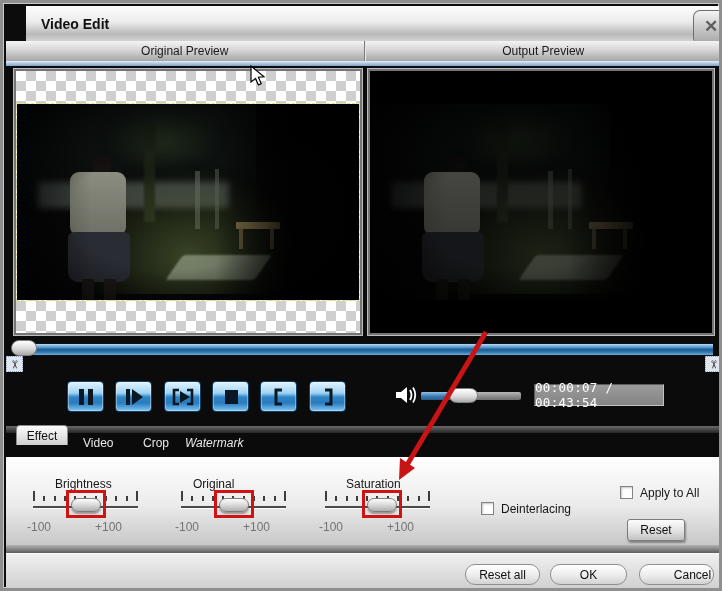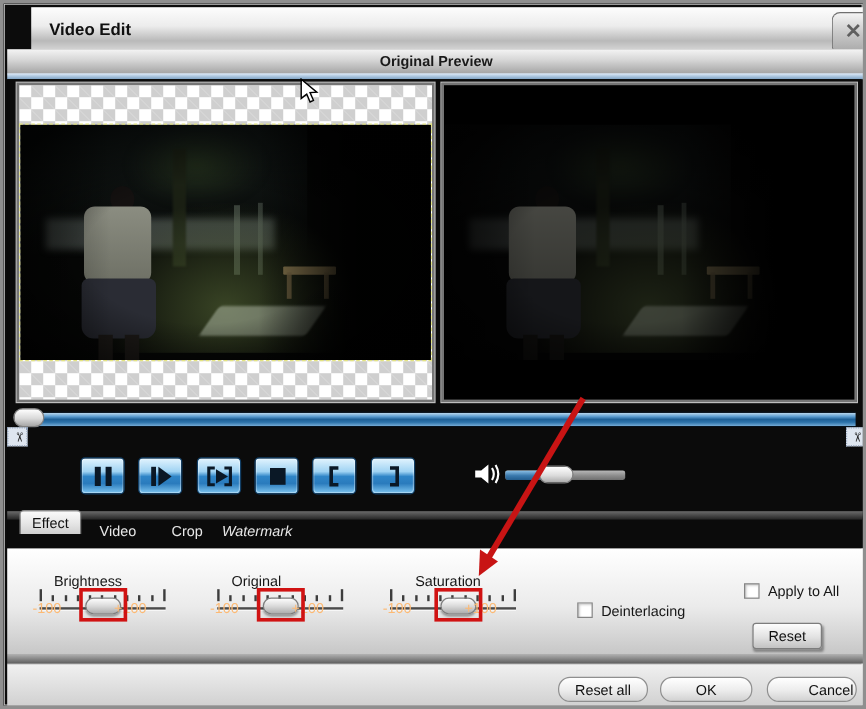--- a/index.html
+++ b/index.html
@@ -20,21 +20,21 @@
     border:1px solid #6f6f6f;border-bottom:none;border-radius:7px 7px 2px 2px;
     background:linear-gradient(180deg,#f4f4f4,#c9c9c9 55%,#adadad);
     display:flex;align-items:center;justify-content:center;
     color:#5f5f5f;font-size:17px;font-weight:bold;cursor:pointer;}
   
   .pv-headers{left:3px;top:38px;width:716px;height:20px;display:flex;
     background:linear-gradient(180deg,#f4f4f4 0%,#d6d6d6 45%,#a6a6a6 100%);
     border-bottom:1px solid #6a6a6a;}
   .pv-cell{flex:1;display:flex;align-items:center;justify-content:center;
     font-size:12px;color:#1a1a1a;cursor:pointer;}
-  .pv-cell.first{border-right:1px solid #7a7a7a;box-shadow:1px 0 0 #e8e8e8;font-weight:bold;}
+  .pv-cell.first{border-right:1px solid #7a7a7a;box-shadow:1px 0 0 #e8e8e8;}
   .blue-strip{left:3px;top:58px;width:716px;height:5px;
     background:linear-gradient(180deg,#e3eefb 0%,#aac4dd 55%,#7fa3c4 100%);}
   
   .player-bg{left:3px;top:63px;width:716px;height:391px;background:#0b0b0b;}
   .edge-strip{left:3px;top:423px;width:716px;height:7px;
     background:linear-gradient(180deg,#6b6b6b,#242424);}
   .pane{box-sizing:border-box;border:2px solid #757575;outline:1px solid #bdbdbd;background:#000;}
   .pane.left{left:11px;top:66px;width:348px;height:266px;
     background-color:#fff;
     background-image:linear-gradient(45deg,#cfcfcf 25%,transparent 25%,transparent 75%,#cfcfcf 75%),
@@ -108,21 +108,21 @@
   .panel-bottom{left:3px;top:542px;width:716px;height:8px;
     background:linear-gradient(180deg,#b2b2b2,#5d5d5d);}
   .sl-label{top:474px;font-size:12px;color:#161616;}
   .ticks{top:488px;width:105px;height:10px;display:flex;justify-content:space-between;align-items:flex-end;}
   .tick{width:2px;height:5px;background:#3d3d3d;}
   .tick.tall{height:10px;width:2px;}
   .sl-track{top:503px;width:105px;height:2px;background:#4a4a4a;box-shadow:0 1px 0 #fafafa;cursor:pointer;}
   .sl-handle{top:495px;width:30px;height:14px;border-radius:7px;cursor:pointer;box-sizing:border-box;
     background:linear-gradient(180deg,#fcfcfc,#dadada 50%,#aeaeae);border:1px solid #7e7e7e;
     box-shadow:0 2px 2px rgba(0,0,0,.35);}
-  .sl-min,.sl-max{top:497px;font-size:12px;color:#fdba74;}
+  .sl-min,.sl-max{top:517px;font-size:12px;color:#737373;}
   .red-box{top:487px;width:40px;height:28px;border:3px solid #d01212;box-sizing:border-box;z-index:30;}
   .chk{width:13px;height:13px;background:#fff;border:1px solid #848484;box-sizing:border-box;
     box-shadow:inset 1px 1px 2px #c4c4c4;cursor:pointer;}
   .chk-label{font-size:12px;color:#161616;}
   .reset-btn{left:624px;top:516px;width:58px;height:22px;box-sizing:border-box;cursor:pointer;
     border:1px solid #7d7d7d;border-radius:3px;
     background:linear-gradient(180deg,#fdfdfd,#e2e2e2 55%,#c2c2c2);
     box-shadow:1px 2px 2px rgba(0,0,0,.35);
     display:flex;align-items:center;justify-content:center;font-size:12px;color:#101010;}
   
@@ -149,20 +149,21 @@
 
   <div class="abs titlebar">
     <div class="title-text">Video Edit</div>
     <div class="close-btn">
       <span>✕</span>
     </div>
   </div>
 
   <div class="abs pv-headers">
     <div class="pv-cell first">Original Preview</div>
+    <div class="pv-cell">Output Preview</div>
   </div>
   <div class="abs blue-strip"></div>
 
   <div class="abs player-bg"></div>
 
   <div class="abs pane left">
     <div class="video marquee">
       <div class="sc sc-fog"></div>
       <div class="sc sc-leaves"></div>
       <div class="sc sc-fence"></div>
@@ -257,30 +258,31 @@
     <svg width="24" height="22" viewBox="0 0 24 22">
       <polygon points="2,8 7,8 13,3 13,19 7,14 2,14" fill="#ffffff"></polygon>
       <path d="M16,6 Q19,11 16,16" fill="none" stroke="#ffffff" stroke-width="1.8"></path>
       <path d="M19,3.5 Q23.5,11 19,18.5" fill="none" stroke="#ffffff" stroke-width="1.8"></path>
     </svg>
   </div>
   <div class="abs vol-track">
     <div class="vol-fill"></div>
   </div>
   <div class="abs vol-handle"></div>
+  <div class="abs time-box">00:00:07 / 00:43:54</div>
 
   <div class="abs edge-strip"></div>
   <div class="abs tab-active">Effect</div>
   <div class="abs tab-idle" style="left:80px;">Video</div>
   <div class="abs tab-idle" style="left:140px;">Crop</div>
   <div class="abs tab-idle" style="left:182px;font-style:italic;">Watermark</div>
 
   <div class="abs effect-panel"></div>
 
-  <div class="abs sl-label" style="left:42px;">Brightness</div>
+  <div class="abs sl-label" style="left:52px;">Brightness</div>
   <div class="abs ticks" style="left:30px;">
       <div class="tick tall"></div>
       <div class="tick"></div>
       <div class="tick"></div>
       <div class="tick"></div>
       <div class="tick"></div>
       <div class="tick"></div>
       <div class="tick"></div>
       <div class="tick"></div>
       <div class="tick"></div>

